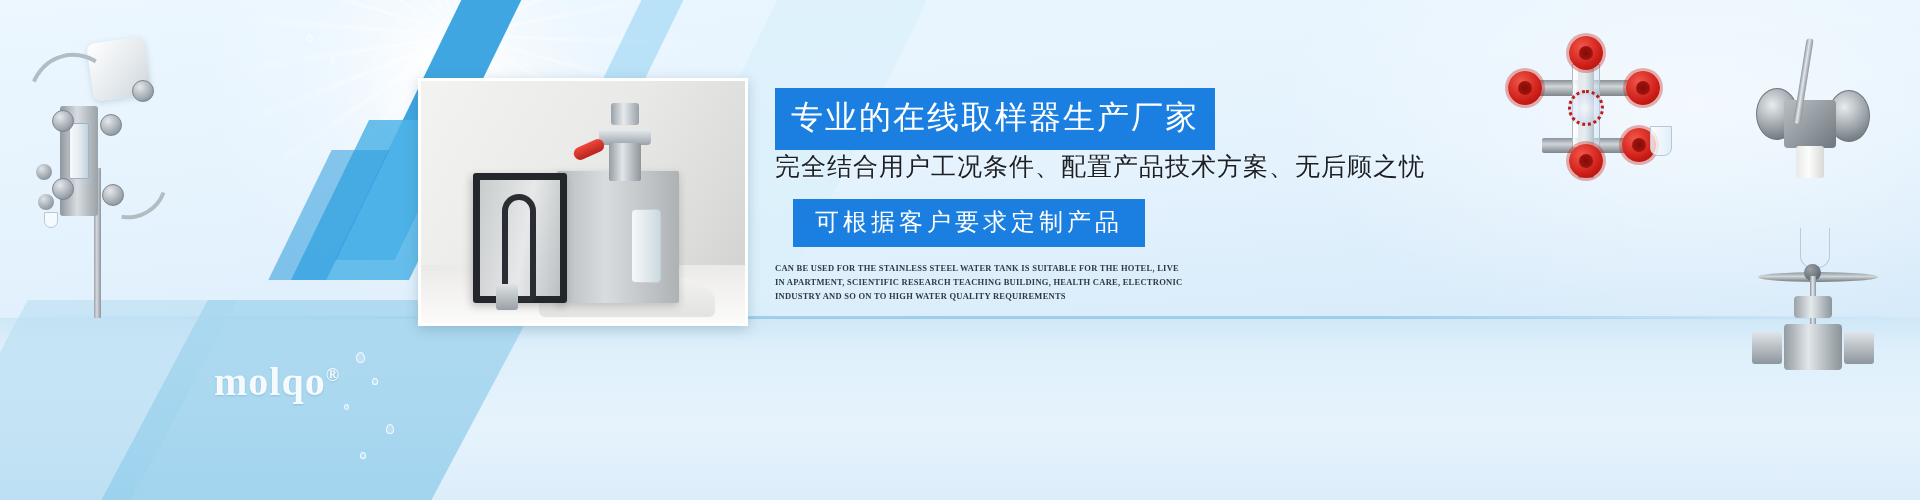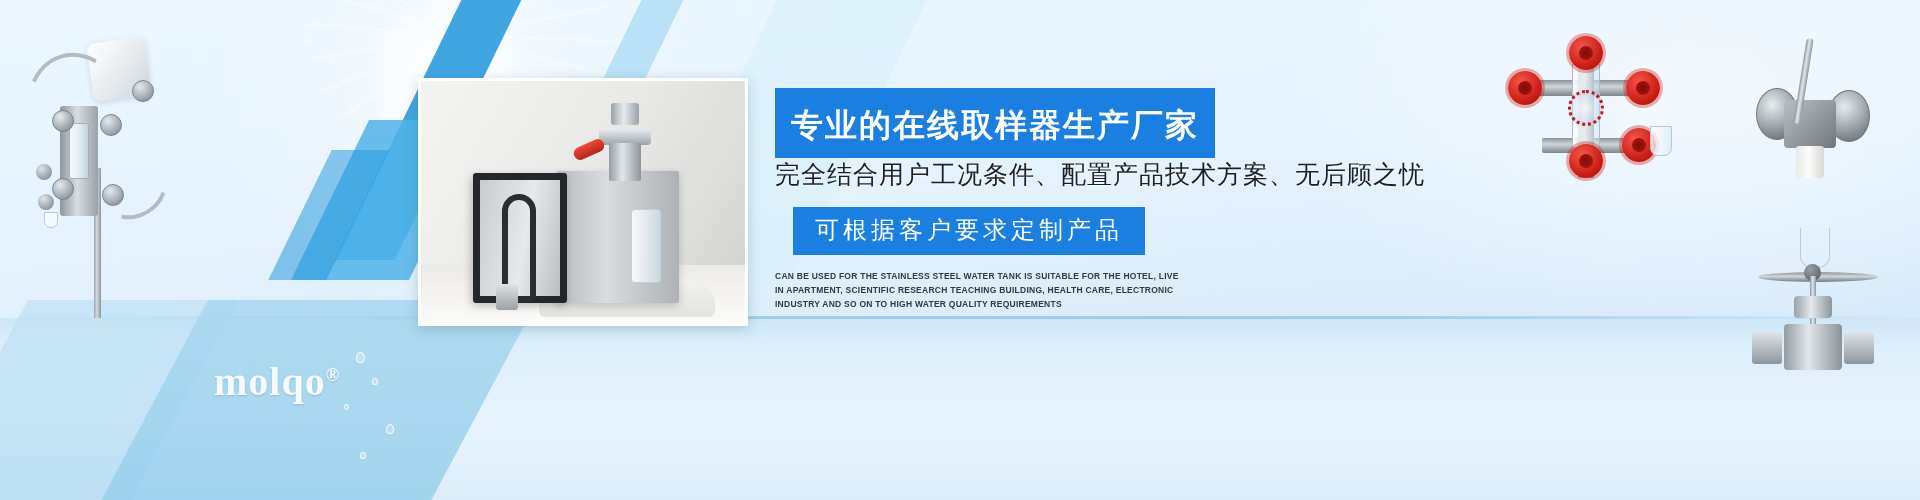--- a/index.html
+++ b/index.html
@@ -203,40 +203,40 @@
     font-family:"Liberation Serif", serif;
     font-size:37px; font-weight:700; color:#14181c;
     letter-spacing:3px; line-height:1.25;
     white-space:nowrap;
     text-shadow:0 1px 2px rgba(255,255,255,.85);
   }
 
   .badge-main {
     display:inline-block; margin-top:16px;
     background:#1a7fe0; color:#ffffff;
-    font-size:32px; font-weight:700; letter-spacing:2px;
-    padding:16px 16px 10px 16px; white-space:nowrap;
+    font-size:32px; font-weight:400; letter-spacing:2px;
+    padding:8px 16px 10px 16px; white-space:nowrap;
   }
 
   .subline {
     margin-top:0; font-size:25px; color:#1b2026;
     letter-spacing:1px; white-space:nowrap;
     text-shadow:0 1px 2px rgba(255,255,255,.8);
   }
 
   .badge-sub {
     display:inline-block; margin-top:16px; margin-left:18px;
     background:#1a7fe0; color:#ffffff;
     font-size:24px; font-weight:400; letter-spacing:4px;
     padding:7px 22px 9px 22px; white-space:nowrap;
   }
 
   .engtext {
     margin-top:14px; width:408px;
-    font-family:Liberation Sans, sans-serif;
+    font-family:Liberation Serif, serif;
     font-size:8.5px; font-weight:700; letter-spacing:.25px;
     line-height:1.65; color:#2e3a45;
     text-transform:uppercase;
   }
 
   
   .watermark {
     position:absolute; left:214px; top:358px;
     font-family:"Liberation Serif", serif;
     font-size:40px; font-weight:700; letter-spacing:1px;

